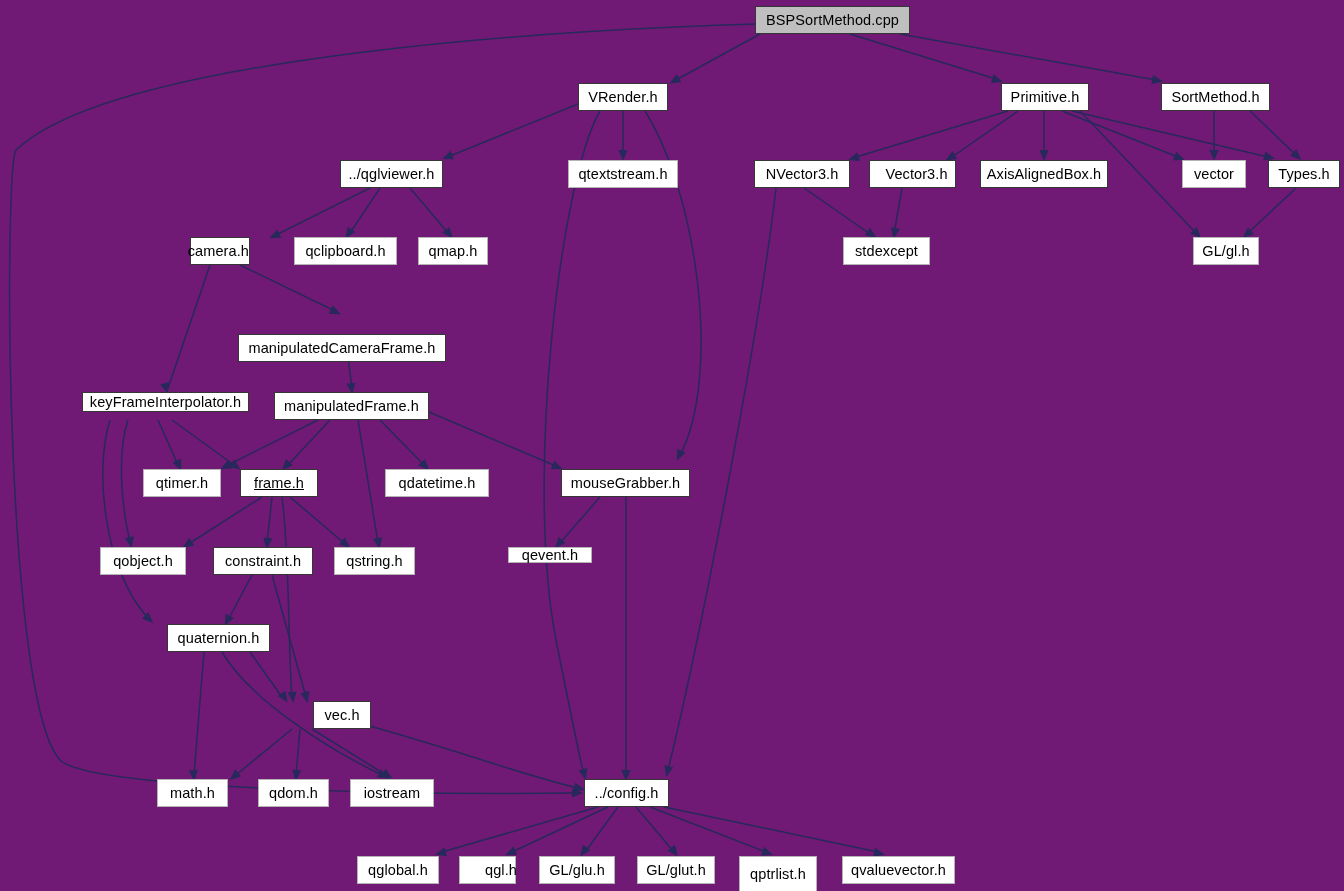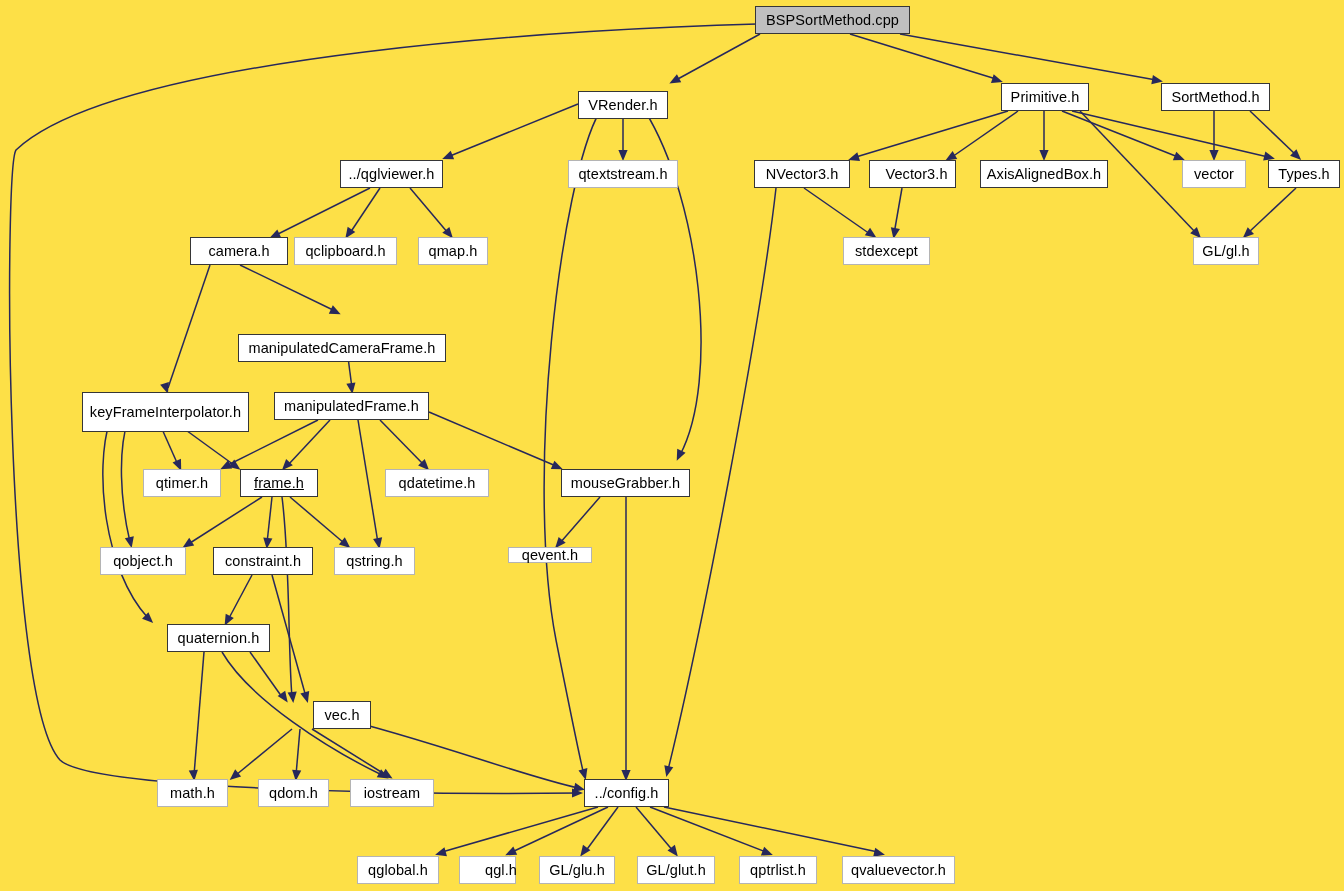--- a/index.html
+++ b/index.html
@@ -8,21 +8,21 @@
     background: #ffffff;
   }
   body {
     font-family: "Liberation Sans", sans-serif;
   }
   #graph-root {
     position: relative;
     width: 1344px;
     height: 891px;
     overflow: hidden;
-    background: #fde047;
+    background: #701a75;
   }
   #graph-svg {
     position: absolute;
     left: 0;
     top: 0;
     width: 1344px;
     height: 891px;
   }
   .edge-path {
     fill: none;
@@ -285,21 +285,21 @@
       </g>
       <g>
         <path d="M 664,807 L 878,852" class="edge-path"></path>
         <polygon points="884.9231101943557,854.6748531630316 873.1702646317364,856.6824938632612 875.2398143316999,847.718289267237" class="arrow-head"></polygon>
       </g>
     </svg>
   <div id="nodes-layer">
       <div class="node-box root" style="left: 755px; top: 6px; width: 155px; height: 28px;">
         <span class="node-label">BSPSortMethod.cpp</span>
       </div>
-      <div class="node-box strong" style="left: 578px; top: 83px; width: 90px; height: 28px; margin-top: 8px;">
+      <div class="node-box strong" style="left: 578px; top: 83px; width: 90px; height: 28px;">
         <span class="node-label">VRender.h</span>
       </div>
       <div class="node-box strong" style="left: 1001px; top: 83px; width: 88px; height: 28px;">
         <span class="node-label">Primitive.h</span>
       </div>
       <div class="node-box strong" style="left: 1161px; top: 83px; width: 109px; height: 28px;">
         <span class="node-label">SortMethod.h</span>
       </div>
       <div class="node-box strong" style="left: 340px; top: 160px; width: 103px; height: 28px;">
         <span class="node-label">../qglviewer.h</span>
@@ -315,39 +315,39 @@
       </div>
       <div class="node-box strong" style="left: 980px; top: 160px; width: 128px; height: 28px;">
         <span class="node-label">AxisAlignedBox.h</span>
       </div>
       <div class="node-box " style="left: 1182px; top: 160px; width: 64px; height: 28px;">
         <span class="node-label">vector</span>
       </div>
       <div class="node-box strong" style="left: 1268px; top: 160px; width: 72px; height: 28px;">
         <span class="node-label">Types.h</span>
       </div>
-      <div class="node-box strong" style="left: 190px; top: 237px; width: 98px; height: 28px;">
+      <div class="node-box strong" style="left: 190px; top: 237px; width: 60px; height: 28px; justify-content: flex-end;">
         <span class="node-label">camera.h</span>
       </div>
       <div class="node-box " style="left: 294px; top: 237px; width: 103px; height: 28px;">
         <span class="node-label">qclipboard.h</span>
       </div>
       <div class="node-box " style="left: 418px; top: 237px; width: 70px; height: 28px;">
         <span class="node-label">qmap.h</span>
       </div>
       <div class="node-box " style="left: 843px; top: 237px; width: 87px; height: 28px;">
         <span class="node-label">stdexcept</span>
       </div>
       <div class="node-box " style="left: 1193px; top: 237px; width: 66px; height: 28px;">
         <span class="node-label">GL/gl.h</span>
       </div>
       <div class="node-box strong" style="left: 238px; top: 314px; width: 208px; height: 28px; margin-top: 20px;">
         <span class="node-label">manipulatedCameraFrame.h</span>
       </div>
-      <div class="node-box strong" style="left: 82px; top: 392px; width: 167px; height: 40px;">
+      <div class="node-box strong" style="left: 82px; top: 392px; width: 167px; height: 20px;">
         <span class="node-label">keyFrameInterpolator.h</span>
       </div>
       <div class="node-box strong" style="left: 274px; top: 392px; width: 155px; height: 28px;">
         <span class="node-label">manipulatedFrame.h</span>
       </div>
       <div class="node-box " style="left: 143px; top: 469px; width: 78px; height: 28px;">
         <span class="node-label">qtimer.h</span>
       </div>
       <div class="node-box strong" style="left: 240px; top: 469px; width: 78px; height: 28px; text-decoration: underline;">
         <span class="node-label">frame.h</span>
@@ -393,20 +393,20 @@
       </div>
       <div class="node-box " style="left: 459px; top: 856px; width: 57px; height: 28px; padding-left: 27px;">
         <span class="node-label">qgl.h</span>
       </div>
       <div class="node-box " style="left: 539px; top: 856px; width: 76px; height: 28px;">
         <span class="node-label">GL/glu.h</span>
       </div>
       <div class="node-box " style="left: 637px; top: 856px; width: 78px; height: 28px;">
         <span class="node-label">GL/glut.h</span>
       </div>
-      <div class="node-box " style="left: 739px; top: 856px; width: 78px; height: 28px;">
+      <div class="node-box " style="left: 739px; top: 856px; width: 78px; height: 36px;">
         <span class="node-label">qptrlist.h</span>
       </div>
       <div class="node-box " style="left: 842px; top: 856px; width: 113px; height: 28px;">
         <span class="node-label">qvaluevector.h</span>
       </div>
     </div>
 </div>
 
 </body></html>

